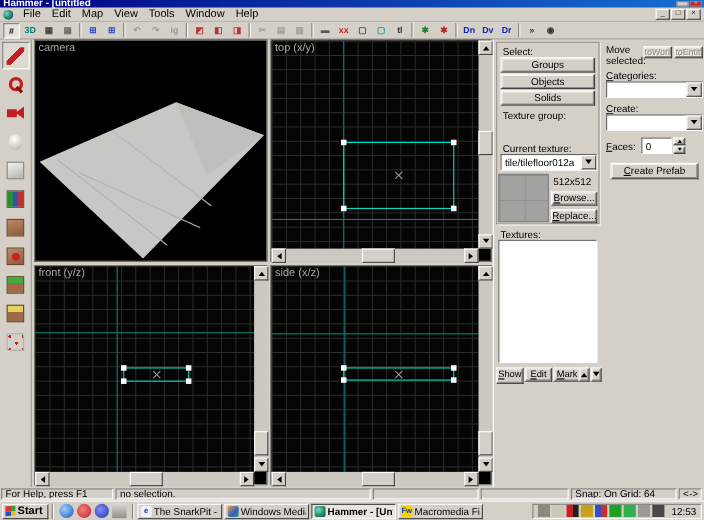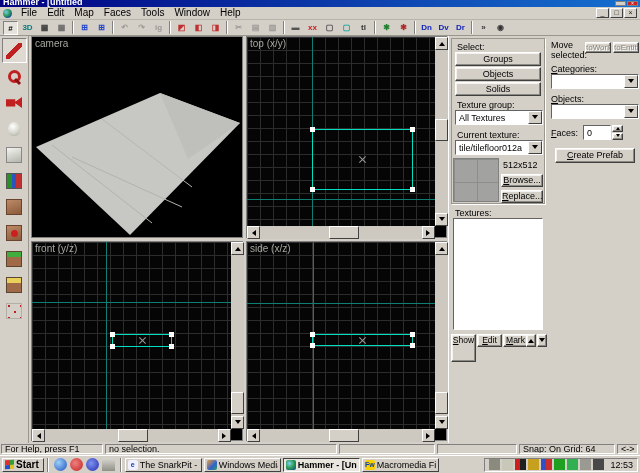--- a/index.html
+++ b/index.html
@@ -115,21 +115,21 @@
       <span class="tb-btn close">×</span>
     </span>
   </div>
 
   <div class="menubar">
     <span class="appicon"></span>
     <span id="menu-items" style="display:flex">
         <span class="menu-item">File</span>
         <span class="menu-item">Edit</span>
         <span class="menu-item">Map</span>
-        <span class="menu-item">Faces</span>
+        <span class="menu-item">View</span>
         <span class="menu-item">Tools</span>
         <span class="menu-item">Window</span>
         <span class="menu-item">Help</span>
       </span>
     <span class="mdi-ctrls">
       <span class="mdi-btn">_</span>
       <span class="mdi-btn">□</span>
       <span class="mdi-btn">×</span>
     </span>
   </div>
@@ -324,44 +324,38 @@
   <div id="rightpanel">
     <div class="gb" style="left:2px;top:2px;width:94px;height:166px"></div>
     <span class="lbl" style="left:8px;top:6px">Select:</span>
     <div id="select-btns" style="position:absolute;left:6px;top:16px;width:86px">
         <div class="btn" style="position: relative; width: 86px; height: 14px; line-height: 12px; margin-bottom: 1px;">Groups</div>
         <div class="btn" style="position: relative; width: 86px; height: 14px; line-height: 12px; margin-bottom: 1px;">Objects</div>
         <div class="btn" style="position: relative; width: 86px; height: 14px; line-height: 12px; margin-bottom: 1px;">Solids</div>
       </div>
 
     <span class="lbl" style="left:8px;top:64px">Texture group:</span>
-    <div class="dd" style="left:6px;top:74px;width:88px">
-      <span class="val">All Textures</span>
-      <span class="dbtn">
-          <span class="t-down"></span>
-        </span>
-    </div>
 
     <span class="lbl" style="left:8px;top:94px">Current texture:</span>
     <div class="dd" style="left:6px;top:104px;width:88px">
       <span class="val">tile/tilefloor012a</span>
       <span class="dbtn">
           <span class="t-down"></span>
         </span>
     </div>
 
     <div class="texprev" style="left:4px;top:122px;width:46px;height:44px"></div>
     <span class="lbl" style="left:54px;top:124px">512x512</span>
     <div class="btn u" style="left:52px;top:138px;width:42px;height:13px;line-height:11px">Browse...</div>
     <div class="btn u" style="left:52px;top:154px;width:42px;height:13px;line-height:11px">Replace...</div>
 
     <span class="lbl" style="left:6px;top:172px">Textures:</span>
     <div class="listbox" style="left:4px;top:182px;width:90px;height:112px"></div>
     <div id="vg-btns" style="position:absolute;left:2px;top:298px;width:96px;height:13px">
-        <div class="btn u" style="left: 0px; top: 0px; width: 25px; height: 28px; line-height: 11px; font-size: 8.5px;">Show</div>
+        <div class="btn u" style="left: 0px; top: 0px; width: 25px; height: 15px; line-height: 11px; font-size: 8.5px;">Show</div>
         <div class="btn u" style="left: 26px; top: 0px; width: 25px; height: 13px; line-height: 11px; font-size: 8.5px;">Edit</div>
         <div class="btn u" style="left: 52px; top: 0px; width: 25px; height: 13px; line-height: 11px; font-size: 8.5px;">Mark</div>
       </div>
     <div class="btn" style="left:77px;top:298px;width:10px;height:13px;display:flex;align-items:center;justify-content:center">
         <span class="t-up"></span>
       </div>
     <div class="btn" style="left:88px;top:298px;width:10px;height:13px;display:flex;align-items:center;justify-content:center">
         <span class="t-down"></span>
       </div>
 
@@ -370,21 +364,21 @@
     <div class="btn disabled" style="left:164px;top:6px;width:26px;height:11px;line-height:9px">toEntity</div>
 
     <span class="lbl u" style="left:102px;top:28px">Categories:</span>
     <div class="dd" style="left:102px;top:38px;width:88px">
       <span class="val"></span>
       <span class="dbtn">
           <span class="t-down"></span>
         </span>
     </div>
 
-    <span class="lbl u" style="left:102px;top:58px">Objects:</span>
+    <span class="lbl u" style="left:102px;top:58px">Create:</span>
     <div class="dd" style="left:102px;top:68px;width:88px">
       <span class="val"></span>
       <span class="dbtn">
           <span class="t-down"></span>
         </span>
     </div>
 
     <span class="lbl u" style="left:102px;top:92px">Faces:</span>
     <div class="field" style="left:134px;top:89px;width:28px;height:15px">0</div>
     <div class="spin" style="left:163px;top:89px">

